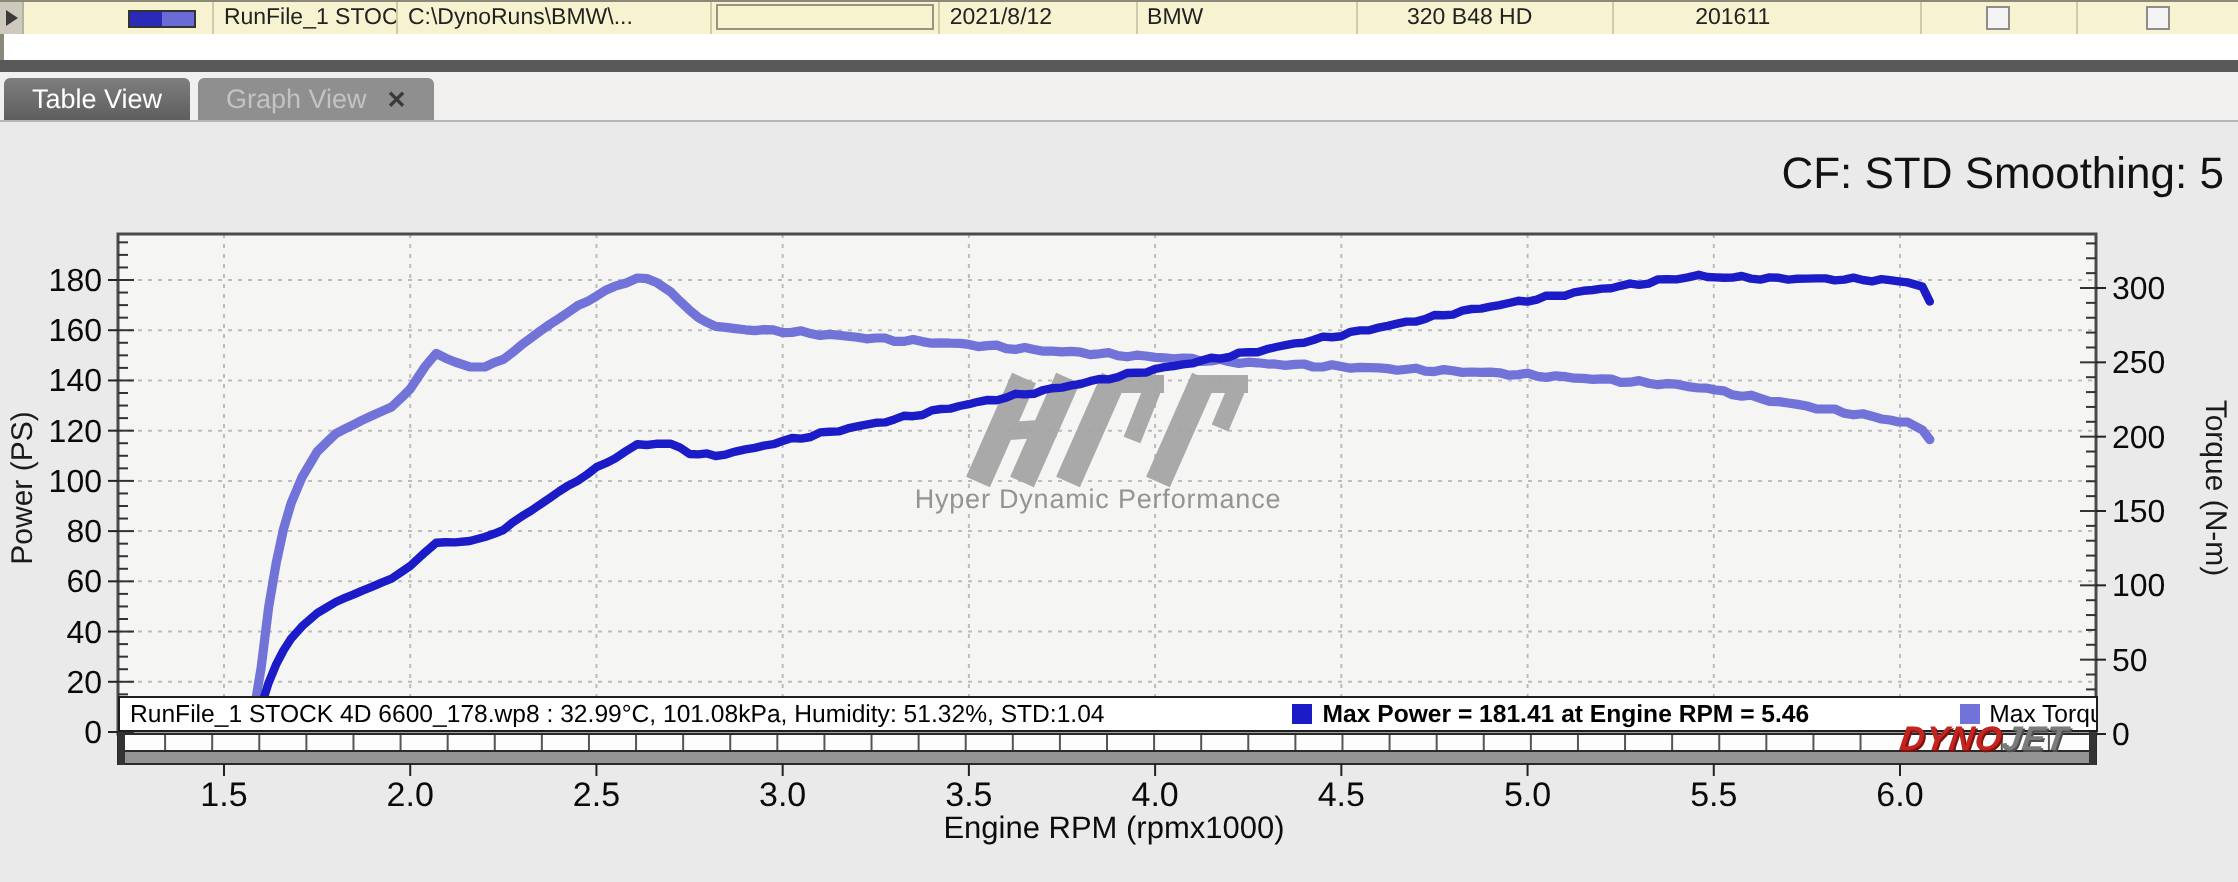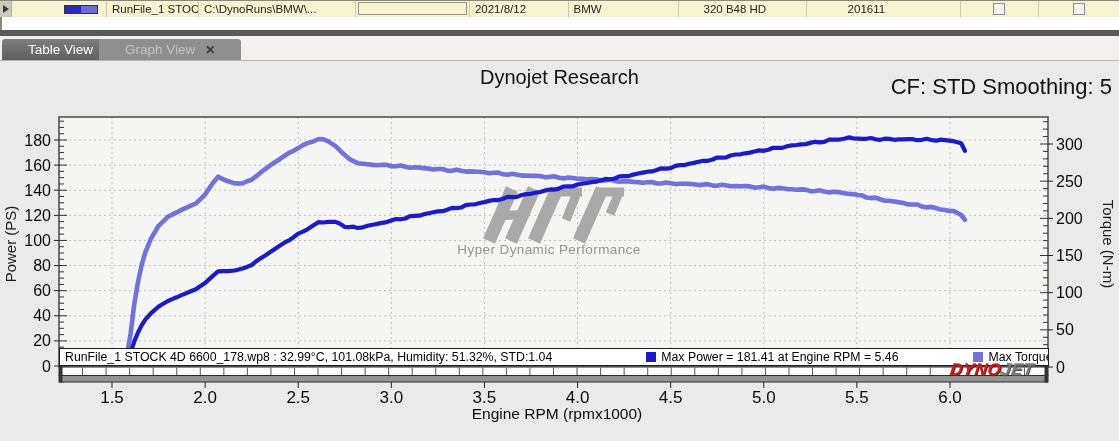--- a/index.html
+++ b/index.html
@@ -27,38 +27,38 @@
   .cell.c-year  { width:125px;margin-left:36px; }
   .cell.c-chk   { width:82px; display:flex; align-items:center; justify-content:center; padding:0; }
   .cell.c-chk2  { width:85px; border-right:none; }
   .checkbox { width:12px; height:12px; background:#f4f4f4; border:1px solid #8d8d8d; }
 
   .grid-empty-row { height:13px; background:#ffffff; border-left:2px solid #8a8878; }
   .grid-separator { height:6px; background:#595959; }
 
   
   .tab-strip { position:relative; height:24px; background:#f1f0ee; }
-  .tab { position:absolute; bottom:0; height:21px; line-height:21px; padding:0 26px;
+  .tab { position:absolute; bottom:0; height:21px; line-height:21px; padding:0 14px;
          font-size:13.5px; border-radius:3px 3px 0 0; cursor:default; }
   .tab-table { left:2px; background:linear-gradient(#7e7e7e,#5e5e5e); color:#ffffff; }
   .tab-graph { left:99px; background:#8f8f8f; color:#c3c3c3; }
   .tab-close { display:inline-block; margin-left:10px; color:#3a3a3a; font-weight:bold; font-size:12px; }
 
   
   .graph-panel { position:relative; height:381px; background:#eaeaea; border-top:1px solid #b6b6b6; }
   .chart-svg { position:absolute; left:0; top:0; z-index:1; }
   .g-title    { position:absolute; top:5px;  left:0; right:0; text-align:center; font-size:20px; color:#121212; z-index:2;}
   .g-subtitle { position:absolute; top:31px; left:0; right:0; text-align:center; font-size:12.5px; font-weight:bold; color:#1a1a1a; z-index:2;}
   .g-cf       { position:absolute; top:13px; right:7px; font-size:22px; color:#121212; z-index:2;}
 
   .legend-bar { position:absolute; left:59px; top:287px; width:990px; height:18px; background:#ffffff;
                 border:1px solid #1f1f1f; display:flex; align-items:center; font-size:12.3px; color:#000;
                 padding:0 5px; z-index:5; white-space:nowrap; overflow:hidden;gap:48px;}
   .leg-sq { display:inline-block; width:10px; height:10px; margin:0 5px 0 0; flex:none; }
-  .leg-power  { margin-left:46px; display:flex; align-items:center;}
+  .leg-power  { margin-left:46px; display:flex; align-items:center;font-weight:bold;}
   .leg-torque { margin-left:27px; display:flex; align-items:center;}
 
   .dynojet-logo { position:absolute; left:950px; top:299px; z-index:6; font-style:italic; font-weight:900;
                   font-size:17px; letter-spacing:.5px; transform:skewX(-8deg); white-space:nowrap;}
   .dynojet-logo .p1 { color:#c4231f; text-shadow:1px 1px 0 #7e100e; }
   .dynojet-logo .p2 { color:#7b7b7b; text-shadow:1px 1px 0 #4e4e4e; }
 </style>
 </head>
 <body>
 
@@ -321,21 +321,20 @@
       <g id="gen-fore">
           <polyline points="126.9,354.9 130.6,332.6 134.3,302.8 138.1,280.5 141.8,263.4 145.5,250.8 151.1,237.4 158.6,224.8 163.2,220.3 167.9,215.8 172.2,213.6 176.6,211.4 180.9,209.2 185.9,206.9 190.8,204.7 195.8,202.5 200.5,198.1 205.1,193.5 212.6,182.2 218.1,175.7 222.8,178.1 227.5,180.0 234.9,182.4 242.4,182.5 247.0,180.3 251.7,178.7 256.3,175.2 261.0,171.2 265.6,167.9 270.3,164.4 274.9,161.2 279.6,158.2 284.3,155.0 288.9,151.8 293.6,149.8 298.2,147.1 302.9,144.1 307.5,142.1 313.1,140.5 318.7,138.0 323.4,138.3 328.0,140.1 335.5,145.1 340.1,149.7 344.8,154.1 349.1,157.7 353.5,160.2 357.8,162.2 362.8,162.7 367.7,163.3 372.7,163.9 377.4,164.3 382.0,163.8 386.7,163.9 391.3,165.3 396.0,165.2 400.6,164.4 405.3,165.8 410.0,166.7 414.6,166.2 419.3,166.6 423.9,167.1 428.6,167.6 433.2,168.4 437.9,168.0 442.5,168.0 447.2,169.7 451.9,169.7 456.5,168.8 461.2,169.8 465.8,170.6 470.5,170.4 475.1,170.6 479.8,170.7 484.4,171.2 489.1,172.3 493.8,171.8 498.4,171.6 503.1,173.3 507.7,173.7 512.4,172.8 517.0,173.7 521.7,174.6 526.3,174.6 531.0,174.9 535.7,174.7 540.3,175.1 545.0,176.3 549.6,175.9 554.3,175.3 558.9,176.8 563.6,177.4 568.2,176.6 572.9,177.0 577.6,177.7 582.2,177.9 586.9,178.4 591.5,178.1 596.2,178.2 600.8,179.7 605.5,179.5 610.1,178.6 614.8,179.9 619.5,180.7 624.1,180.1 628.8,180.4 633.4,180.9 638.1,181.1 642.7,181.7 647.4,181.2 652.0,181.0 656.7,182.5 661.4,182.5 666.0,181.4 670.7,182.3 675.3,183.1 680.0,182.7 684.6,182.8 689.3,182.9 693.9,183.3 698.6,184.1 703.3,183.6 707.9,183.1 712.6,184.6 717.2,184.8 721.9,183.8 726.5,184.4 731.2,185.2 735.8,185.0 740.5,185.2 745.2,185.1 749.8,185.4 754.5,186.6 759.1,186.3 763.8,185.6 768.4,187.1 773.1,187.7 777.7,186.9 782.4,187.3 787.1,188.1 791.7,188.2 796.4,188.7 801.0,188.4 805.7,188.6 810.3,190.2 815.0,190.1 819.6,189.3 824.3,190.6 829.0,191.4 833.6,190.8 838.3,191.1 843.9,192.3 849.4,193.0 853.6,193.1 857.8,194.0 862.0,194.4 866.2,196.4 870.9,197.1 875.5,196.6 880.2,198.2 884.8,199.7 889.5,199.8 894.1,200.5 898.8,201.2 903.4,202.0 908.1,203.4 912.8,203.5 917.4,203.5 922.1,205.6 926.7,206.4 931.4,205.9 936.0,207.1 940.7,208.5 945.0,209.0 949.4,210.0 953.7,210.0 961.2,214.0 964.9,218.8" fill="none" stroke="#7173d9" stroke-width="4.6" stroke-linejoin="round" stroke-linecap="round"></polyline>
           <polyline points="126.9,360.7 130.6,352.1 134.3,340.4 138.1,331.2 141.8,324.1 145.5,318.4 151.1,312.1 158.6,305.6 163.2,302.8 167.9,300.0 172.2,298.1 176.6,296.3 180.9,294.4 185.9,292.4 190.8,290.3 195.8,288.3 200.5,285.1 205.1,282.0 212.6,275.1 218.1,270.4 222.8,270.1 227.5,270.2 234.9,269.5 242.4,267.5 247.0,265.9 251.7,264.0 256.3,260.2 261.0,257.1 265.6,254.3 270.3,251.1 274.9,248.0 279.6,244.7 284.3,241.7 288.9,239.4 293.6,236.2 298.2,232.6 302.9,230.6 307.5,228.3 313.1,224.5 318.7,221.1 323.4,221.5 328.0,220.9 335.5,220.9 340.1,222.8 344.8,226.0 349.1,226.2 353.5,225.7 357.8,227.0 362.8,226.3 367.7,224.8 372.7,223.7 377.4,222.9 382.0,221.8 386.7,221.1 391.3,219.5 396.0,218.0 400.6,218.3 405.3,217.5 410.0,215.2 414.6,214.9 419.3,214.7 423.9,213.2 428.6,212.2 433.2,211.3 437.9,210.4 442.5,210.2 447.2,208.7 451.9,206.9 456.5,207.1 461.2,206.5 465.8,204.2 470.5,203.5 475.1,203.3 479.8,202.0 484.4,201.1 489.1,199.9 493.8,199.0 498.4,199.1 503.1,197.8 507.7,195.9 512.4,196.2 517.0,195.9 521.7,194.0 526.3,193.1 531.0,192.8 535.7,191.7 540.3,191.0 545.0,189.6 549.6,188.5 554.3,188.7 558.9,187.6 563.6,185.5 568.2,185.4 572.9,185.3 577.6,183.5 582.2,182.6 586.9,182.0 591.5,181.2 596.2,180.7 600.8,179.3 605.5,177.9 610.1,178.3 614.8,177.5 619.5,175.3 624.1,175.1 628.8,175.1 633.4,173.6 638.1,172.5 642.7,171.6 647.4,170.7 652.0,170.4 656.7,169.0 661.4,167.3 666.0,167.6 670.7,167.1 675.3,164.9 680.0,164.2 684.6,164.1 689.3,162.8 693.9,161.9 698.6,160.8 703.3,159.8 707.9,159.8 712.6,158.5 717.2,156.5 721.9,156.6 726.5,156.3 731.2,154.3 735.8,153.5 740.5,153.3 745.2,152.3 749.8,151.6 754.5,150.5 759.1,149.4 763.8,149.8 768.4,148.8 773.1,146.8 777.7,146.9 782.4,146.9 787.1,145.2 791.7,144.4 796.4,144.0 801.0,143.3 805.7,143.1 810.3,141.9 815.0,140.8 819.6,141.4 824.3,140.8 829.0,138.7 833.6,138.6 838.3,138.7 843.9,137.7 849.4,136.4 853.6,137.5 857.8,137.7 862.0,137.9 866.2,137.8 870.9,137.0 875.5,138.3 880.2,138.8 884.8,137.7 889.5,137.9 894.1,138.8 898.8,138.4 903.4,138.3 908.1,138.2 912.8,138.2 917.4,139.2 922.1,138.8 926.7,137.8 931.4,139.0 936.0,139.7 940.7,138.6 945.0,139.1 949.4,139.7 953.7,140.2 961.2,142.3 964.9,149.8" fill="none" stroke="#1b1bc7" stroke-width="4.2" stroke-linejoin="round" stroke-linecap="round"></polyline>
         </g>
 
       <text x="16" y="243" text-anchor="middle" font-size="15" fill="#1a1a1a" transform="rotate(-90 16 243)">Power (PS)</text>
       <text x="1103" y="243" text-anchor="middle" font-size="15" fill="#1a1a1a" transform="rotate(90 1103 243)">Torque (N-m)</text>
       <text x="557" y="418" text-anchor="middle" font-size="15.5" fill="#0c0c0c">Engine RPM (rpmx1000)</text>
     </svg>
 
-    <div class="g-title">Dynojet Research</div>
     <div class="g-cf">CF: STD Smoothing: 5</div>
 
     <div class="legend-bar">
       <span>RunFile_1 STOCK 4D 6600_178.wp8 : 32.99°C, 101.08kPa, Humidity: 51.32%, STD:1.04</span>
       <span class="leg-power">
         <span class="leg-sq" id="legsq-power" style="background: rgb(27, 27, 199);"></span>
         <span>Max Power = 181.41 at Engine RPM = 5.46</span>
       </span>
       <span class="leg-torque">
         <span class="leg-sq" id="legsq-torque" style="background: rgb(113, 115, 217);"></span>

